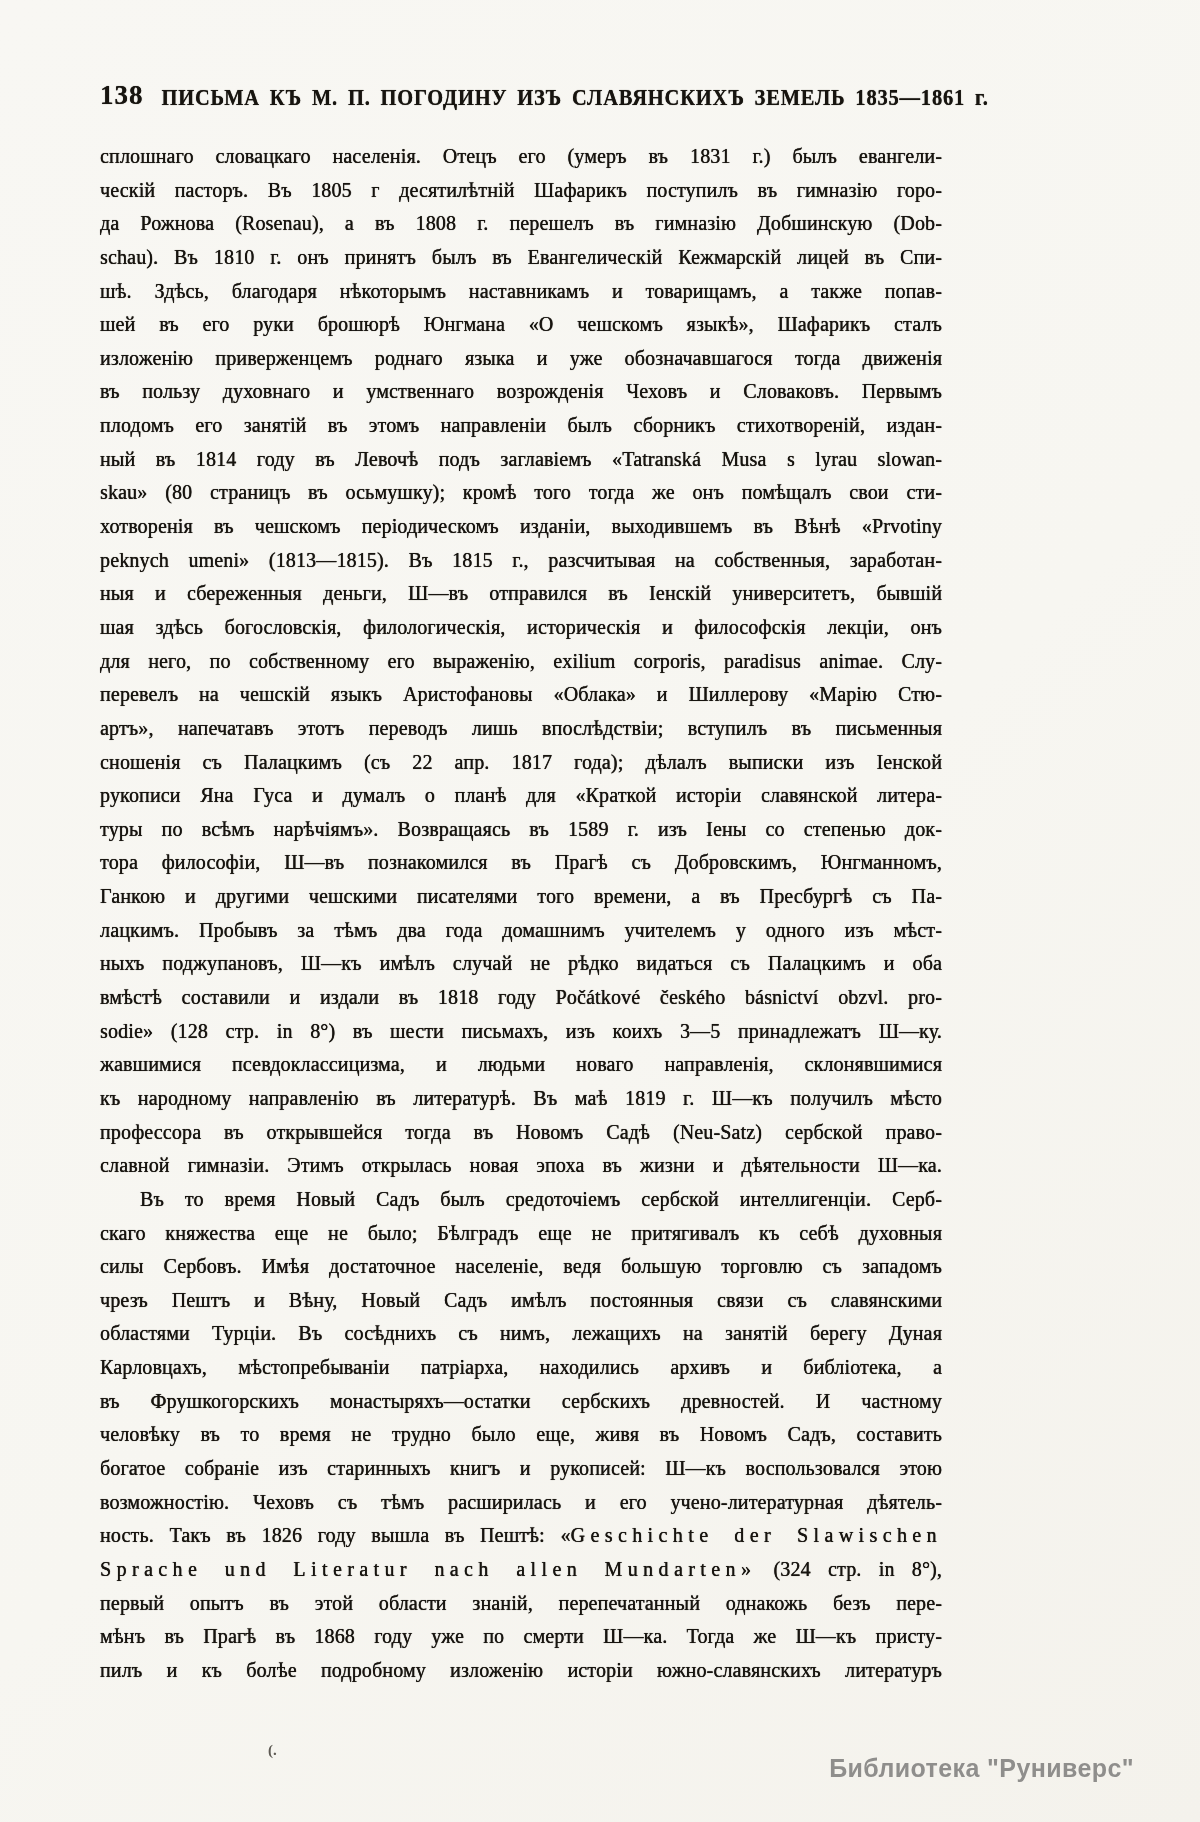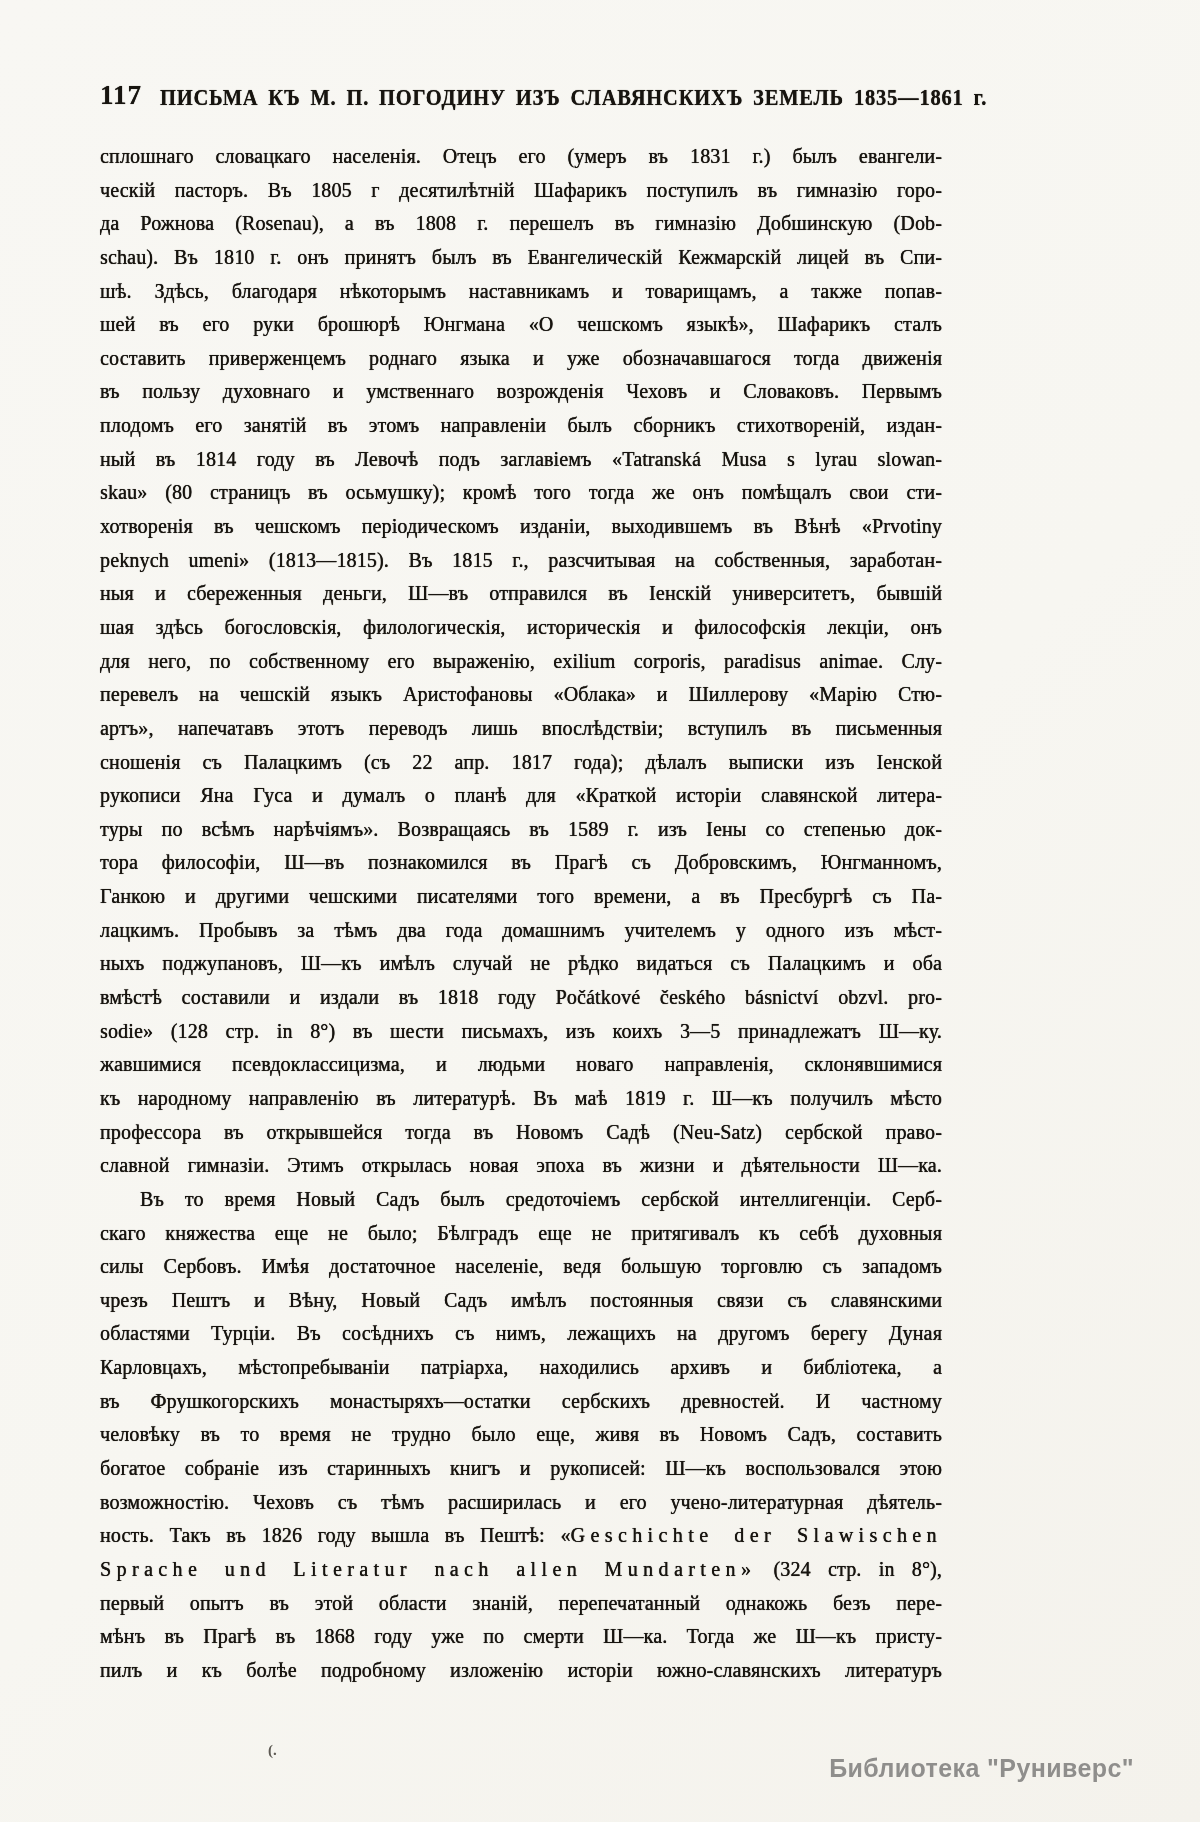--- a/index.html
+++ b/index.html
@@ -87,32 +87,32 @@
     color: #8f8e8c;
     letter-spacing: 0.4px;
   }
 </style>
 </head>
 <body>
 
 <div class="page">
 
   <div class="header-row">
-    <span class="page-number">117</span>
+    <span class="page-number">138</span>
     <span class="header-title">ПИСЬМА КЪ М. П. ПОГОДИНУ ИЗЪ СЛАВЯНСКИХЪ ЗЕМЕЛЬ 1835—1861 г.</span>
   </div>
 
   <div class="body-text">
       <div class="line">сплошнаго словацкаго населенія. Отецъ его (умеръ въ 1831 г.) былъ евангели-</div>
       <div class="line">ческій пасторъ. Въ 1805 г десятилѣтній Шафарикъ поступилъ въ гимназію горо-</div>
       <div class="line">да Рожнова (Rosenau), а въ 1808 г. перешелъ въ гимназію Добшинскую (Dob-</div>
       <div class="line">schau). Въ 1810 г. онъ принятъ былъ въ Евангелическій Кежмарскій лицей въ Спи-</div>
       <div class="line">шѣ. Здѣсь, благодаря нѣкоторымъ наставникамъ и товарищамъ, а также попав-</div>
       <div class="line">шей въ его руки брошюрѣ Юнгмана «О чешскомъ языкѣ», Шафарикъ сталъ</div>
-      <div class="line">составить приверженцемъ роднаго языка и уже обозначавшагося тогда движенія</div>
+      <div class="line">изложенію приверженцемъ роднаго языка и уже обозначавшагося тогда движенія</div>
       <div class="line">въ пользу духовнаго и умственнаго возрожденія Чеховъ и Словаковъ. Первымъ</div>
       <div class="line">плодомъ его занятій въ этомъ направленіи былъ сборникъ стихотвореній, издан-</div>
       <div class="line">ный въ 1814 году въ Левочѣ подъ заглавіемъ «Tatranská Musa s lyrau slowan-</div>
       <div class="line">skau» (80 страницъ въ осьмушку); кромѣ того тогда же онъ помѣщалъ свои сти-</div>
       <div class="line">хотворенія въ чешскомъ періодическомъ изданіи, выходившемъ въ Вѣнѣ «Prvotiny</div>
       <div class="line">peknych umeni» (1813—1815). Въ 1815 г., разсчитывая на собственныя, заработан-</div>
       <div class="line">ныя и сбереженныя деньги, Ш—въ отправился въ Іенскій университетъ, бывшій</div>
       <div class="line">шая здѣсь богословскія, филологическія, историческія и философскія лекціи, онъ</div>
       <div class="line">для него, по собственному его выраженію, exilium corporis, paradisus animae. Слу-</div>
       <div class="line">перевелъ на чешскій языкъ Аристофановы «Облака» и Шиллерову «Марію Стю-</div>
@@ -127,21 +127,21 @@
       <div class="line">вмѣстѣ составили и издали въ 1818 году Počátkové českého básnictví obzvl. pro-</div>
       <div class="line">sodie» (128 стр. in 8°) въ шести письмахъ, изъ коихъ 3—5 принадлежатъ Ш—ку.</div>
       <div class="line">жавшимися псевдоклассицизма, и людьми новаго направленія, склонявшимися</div>
       <div class="line">къ народному направленію въ литературѣ. Въ маѣ 1819 г. Ш—къ получилъ мѣсто</div>
       <div class="line">профессора въ открывшейся тогда въ Новомъ Садѣ (Neu-Satz) сербской право-</div>
       <div class="line">славной гимназіи. Этимъ открылась новая эпоха въ жизни и дѣятельности Ш—ка.</div>
       <div class="line indent">Въ то время Новый Садъ былъ средоточіемъ сербской интеллигенціи. Серб-</div>
       <div class="line">скаго княжества еще не было; Бѣлградъ еще не притягивалъ къ себѣ духовныя</div>
       <div class="line">силы Сербовъ. Имѣя достаточное населеніе, ведя большую торговлю съ западомъ</div>
       <div class="line">чрезъ Пештъ и Вѣну, Новый Садъ имѣлъ постоянныя связи съ славянскими</div>
-      <div class="line">областями Турціи. Въ сосѣднихъ съ нимъ, лежащихъ на другомъ берегу Дуная</div>
+      <div class="line">областями Турціи. Въ сосѣднихъ съ нимъ, лежащихъ на занятій берегу Дуная</div>
       <div class="line">Карловцахъ, мѣстопребываніи патріарха, находились архивъ и библіотека, а</div>
       <div class="line">въ Фрушкогорскихъ монастыряхъ—остатки сербскихъ древностей. И частному</div>
       <div class="line">человѣку въ то время не трудно было еще, живя въ Новомъ Садъ, составить</div>
       <div class="line">богатое собраніе изъ старинныхъ книгъ и рукописей: Ш—къ воспользовался этою</div>
       <div class="line">возможностію. Чеховъ съ тѣмъ расширилась и его учено-литературная дѣятель-</div>
       <div class="line"><span>ность. Такъ въ 1826 году вышла въ Пештѣ: «</span><span class="spaced">Geschichte der Slawischen</span></div>
       <div class="line"><span class="spaced">Sprache und Literatur nach allen Mundarten»</span><span> (324 стр. in 8°),</span></div>
       <div class="line">первый опытъ въ этой области знаній, перепечатанный однакожь безъ пере-</div>
       <div class="line">мѣнъ въ Прагѣ въ 1868 году уже по смерти Ш—ка. Тогда же Ш—къ присту-</div>
       <div class="line">пилъ и къ болѣе подробному изложенію исторіи южно-славянскихъ литературъ</div>

